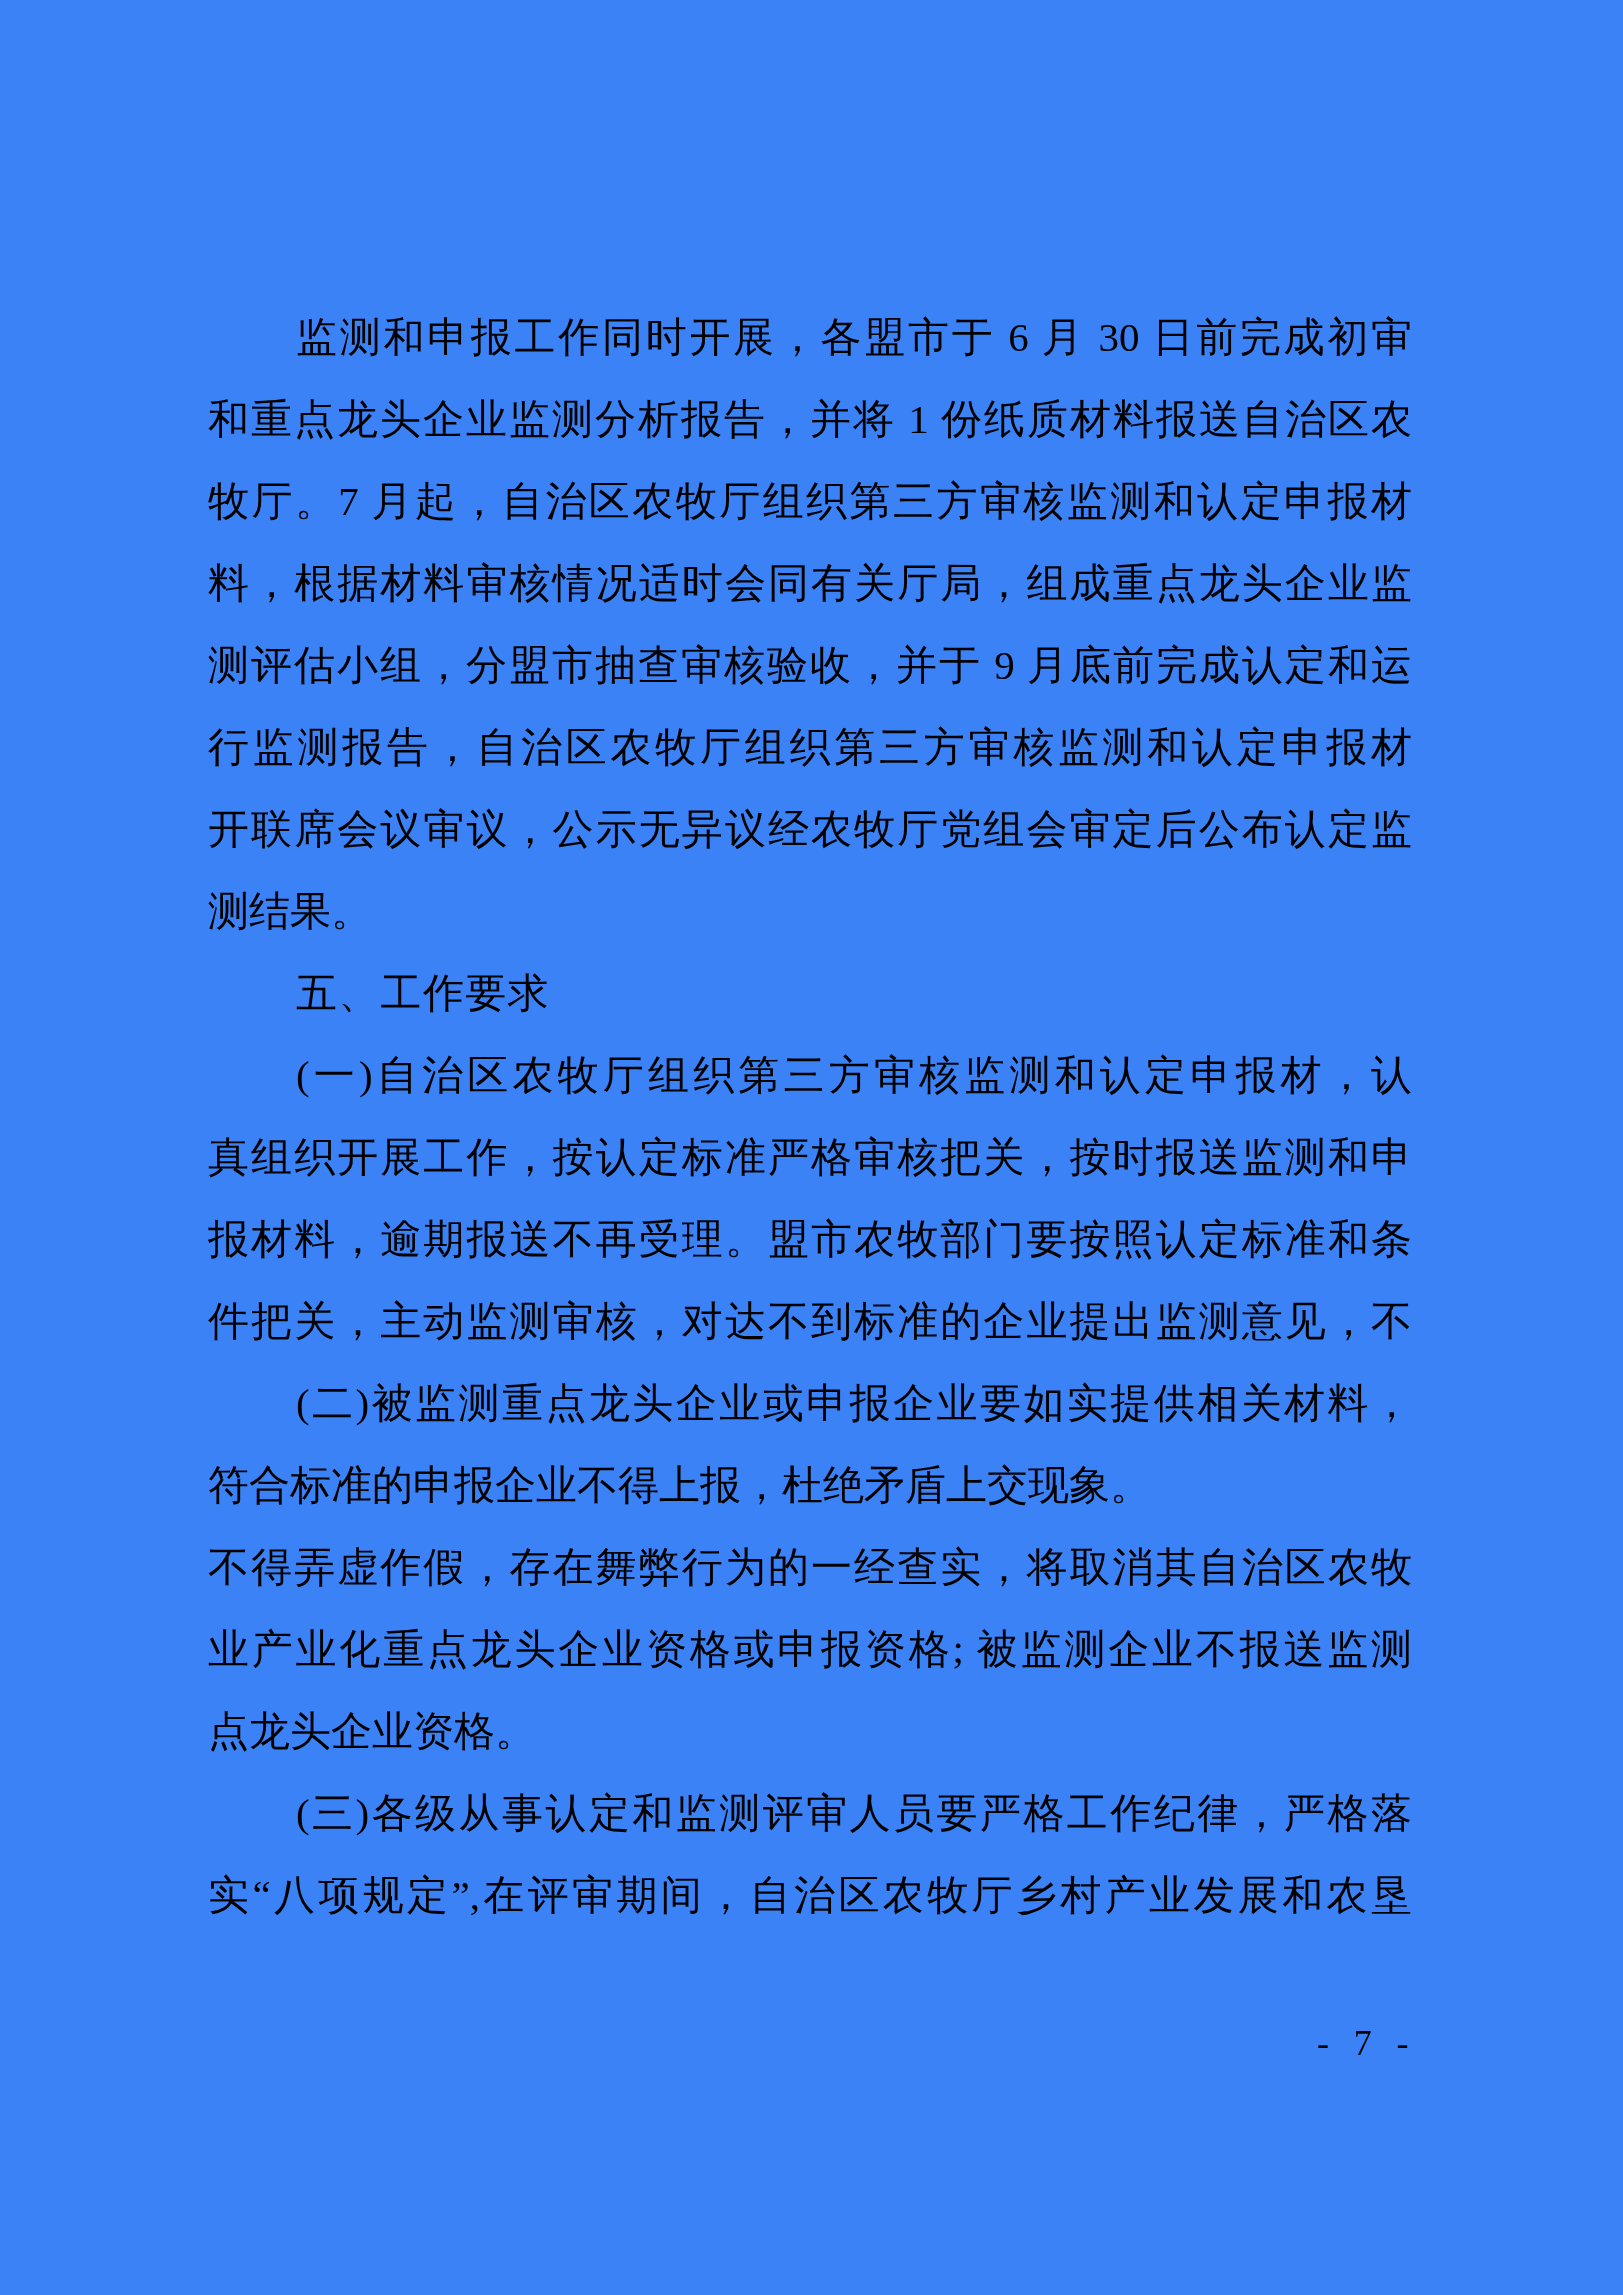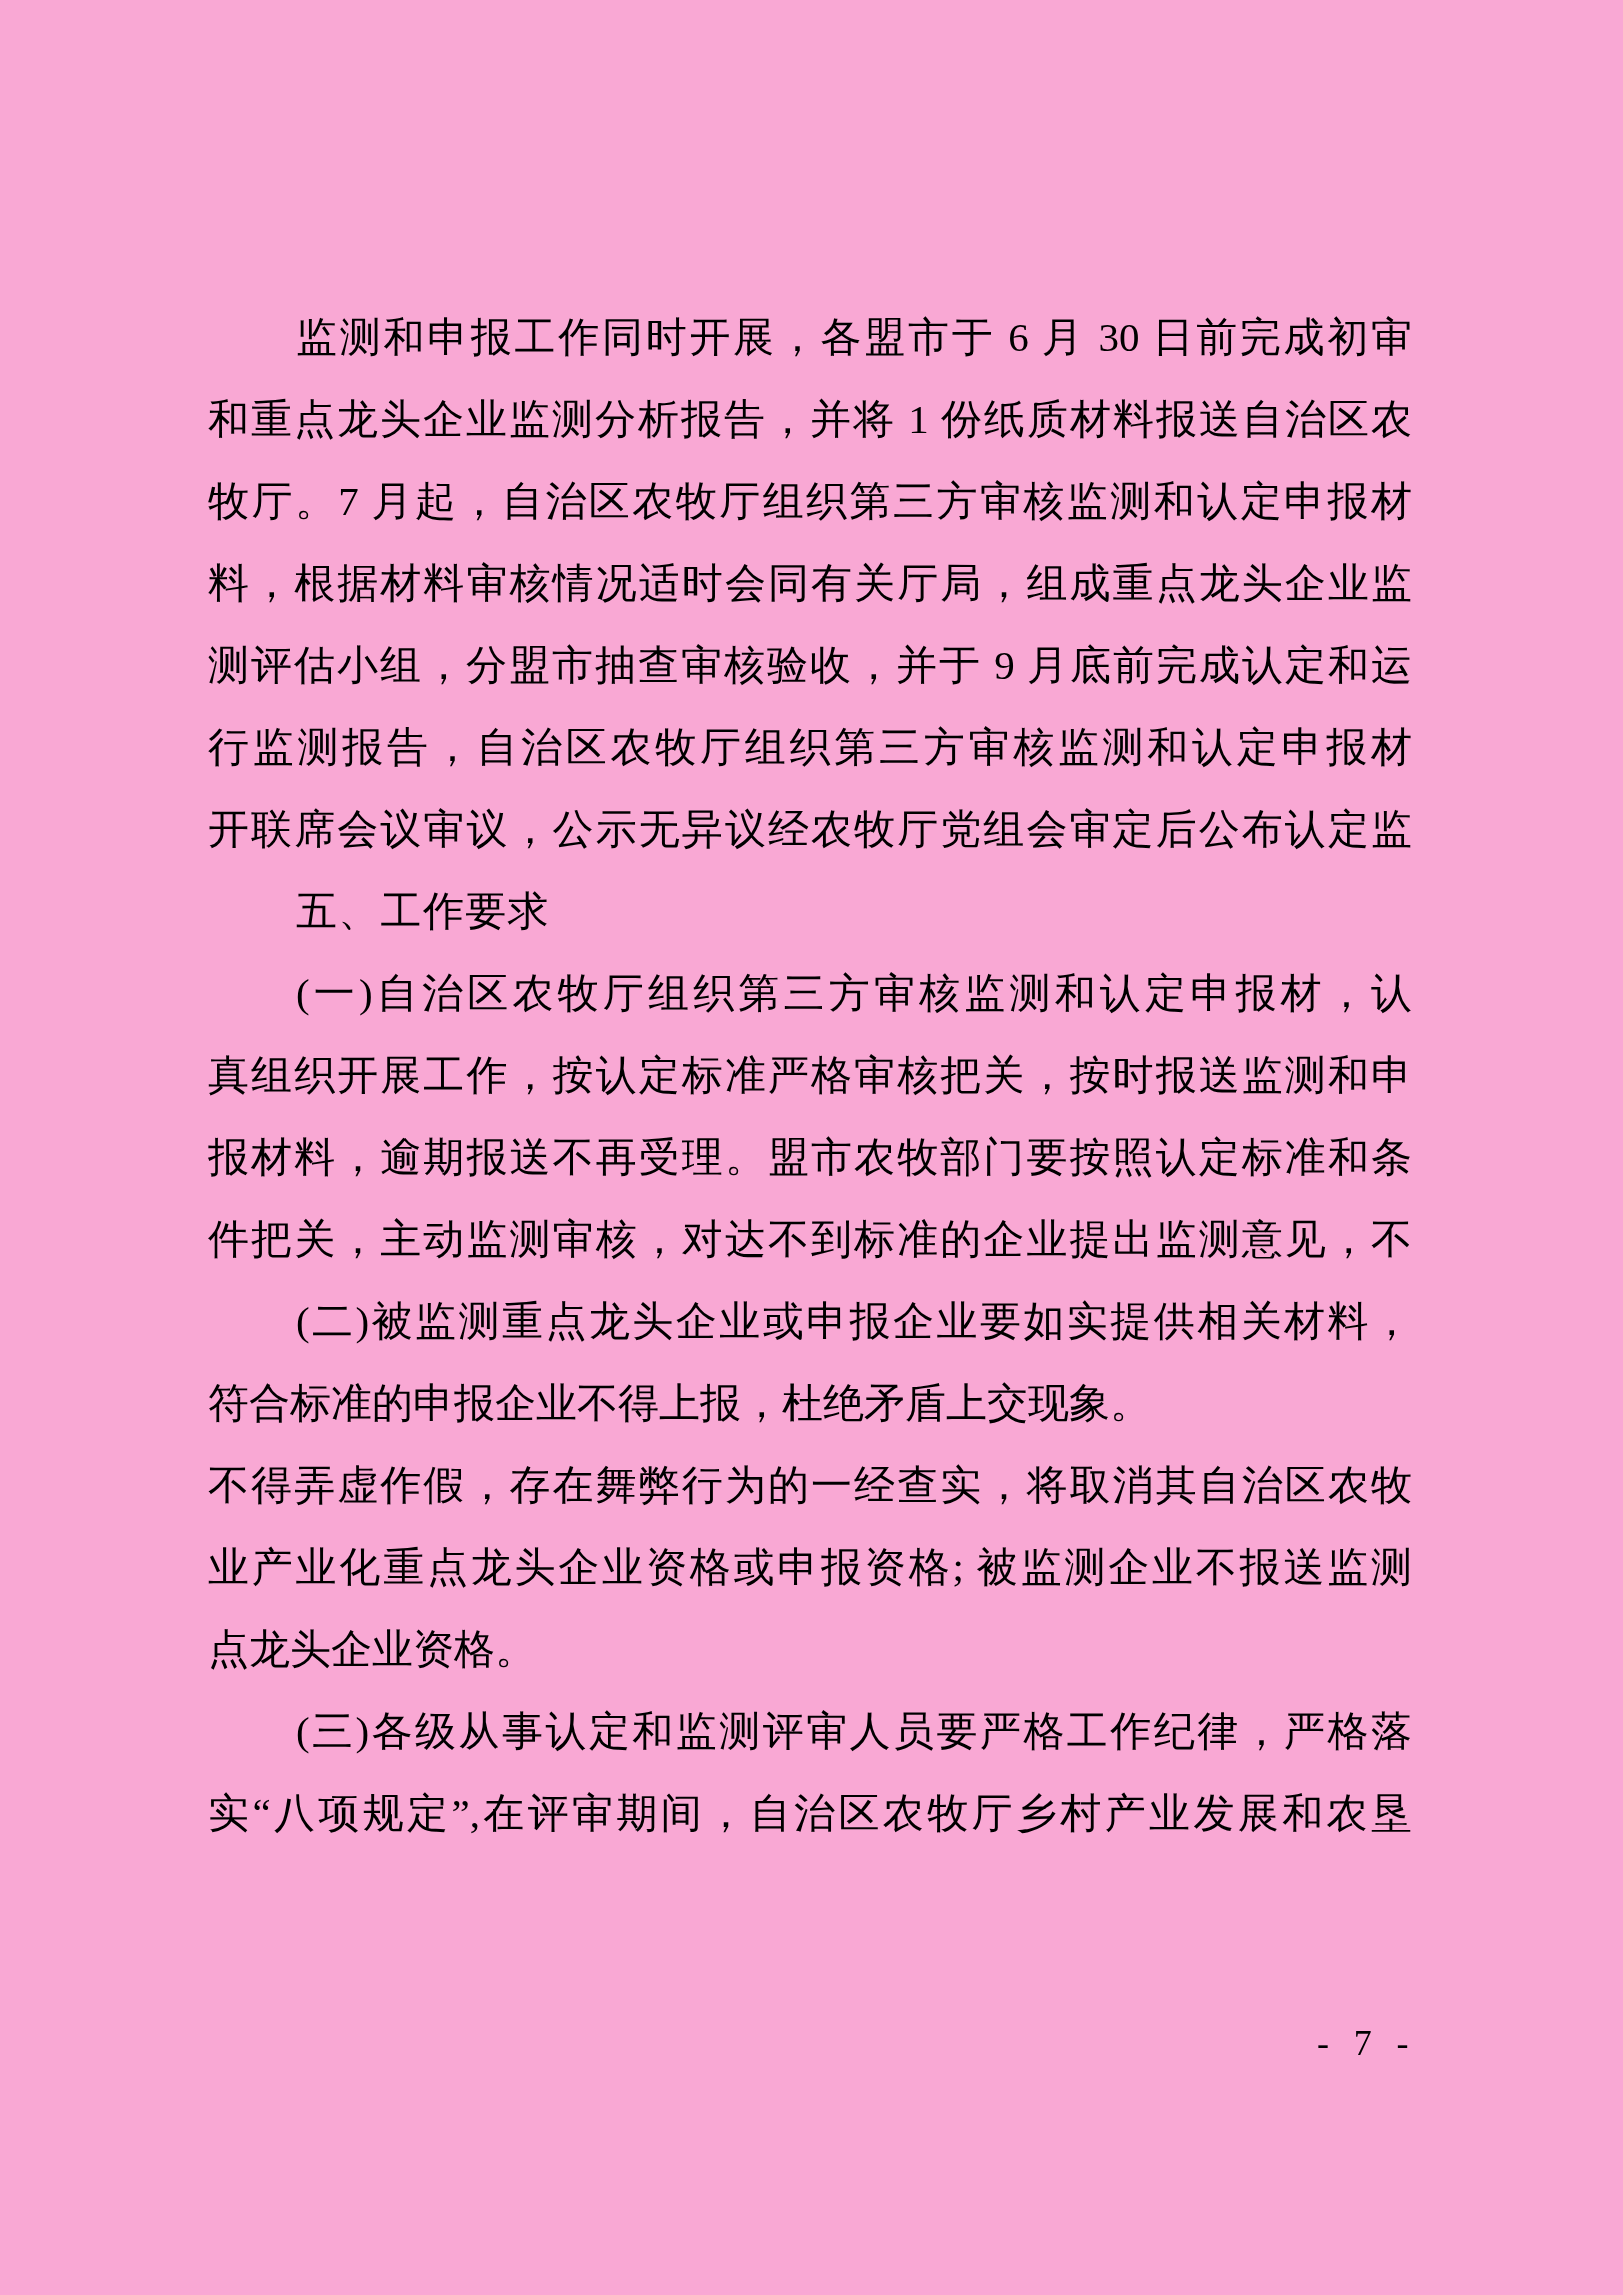--- a/index.html
+++ b/index.html
@@ -55,29 +55,30 @@
     font-size: 36px;
     line-height: 39px;
     letter-spacing: 7.9px;
     color: #000000;
     white-space: pre;
   }
 </style>
 </head>
 <body>
 
-<div class="page" style="background: #f9a8d4; color: rgb(0, 0, 0);">
+<div class="page" style="background: #3b82f6; color: rgb(0, 0, 0);">
   <div class="text-block" id="text-block">
       <div class="line fill indent ">监测和申报工作同时开展，各盟市于 6 月 30 日前完成初审</div>
       <div class="line fill ">和重点龙头企业监测分析报告，并将 1 份纸质材料报送自治区农</div>
       <div class="line fill ">牧厅。7 月起，自治区农牧厅组织第三方审核监测和认定申报材</div>
       <div class="line fill ">料，根据材料审核情况适时会同有关厅局，组成重点龙头企业监</div>
       <div class="line fill ">测评估小组，分盟市抽查审核验收，并于 9 月底前完成认定和运</div>
       <div class="line fill ">行监测报告，自治区农牧厅组织第三方审核监测和认定申报材</div>
       <div class="line fill ">开联席会议审议，公示无异议经农牧厅党组会审定后公布认定监</div>
+      <div class="line nofill ">测结果。</div>
       <div class="line nofill indent heading">五、工作要求</div>
       <div class="line fill indent ">(一)自治区农牧厅组织第三方审核监测和认定申报材，认</div>
       <div class="line fill ">真组织开展工作，按认定标准严格审核把关，按时报送监测和申</div>
       <div class="line fill ">报材料，逾期报送不再受理。盟市农牧部门要按照认定标准和条</div>
       <div class="line fill ">件把关，主动监测审核，对达不到标准的企业提出监测意见，不</div>
       <div class="line fill indent ">(二)被监测重点龙头企业或申报企业要如实提供相关材料，</div>
       <div class="line nofill ">符合标准的申报企业不得上报，杜绝矛盾上交现象。</div>
       <div class="line fill ">不得弄虚作假，存在舞弊行为的一经查实，将取消其自治区农牧</div>
       <div class="line fill ">业产业化重点龙头企业资格或申报资格; 被监测企业不报送监测</div>
       <div class="line nofill ">点龙头企业资格。</div>

